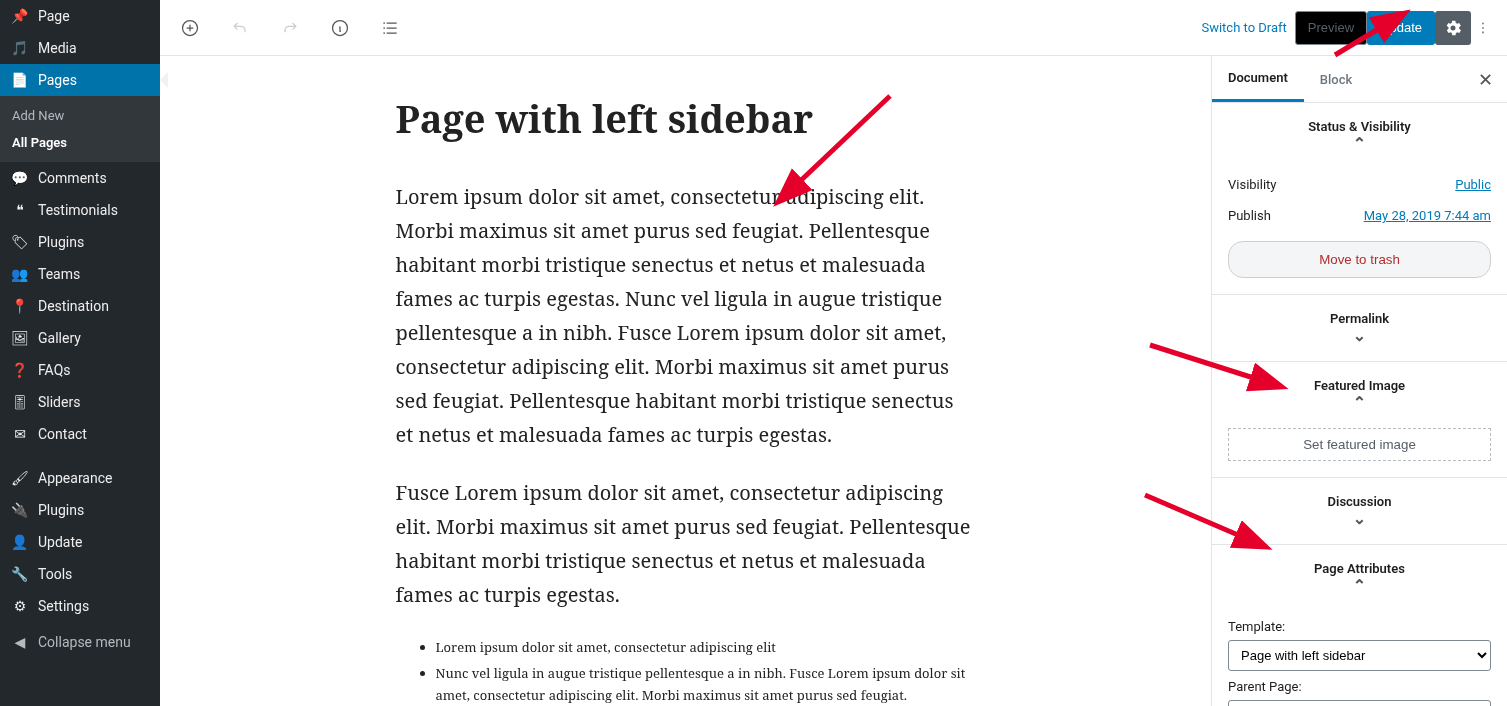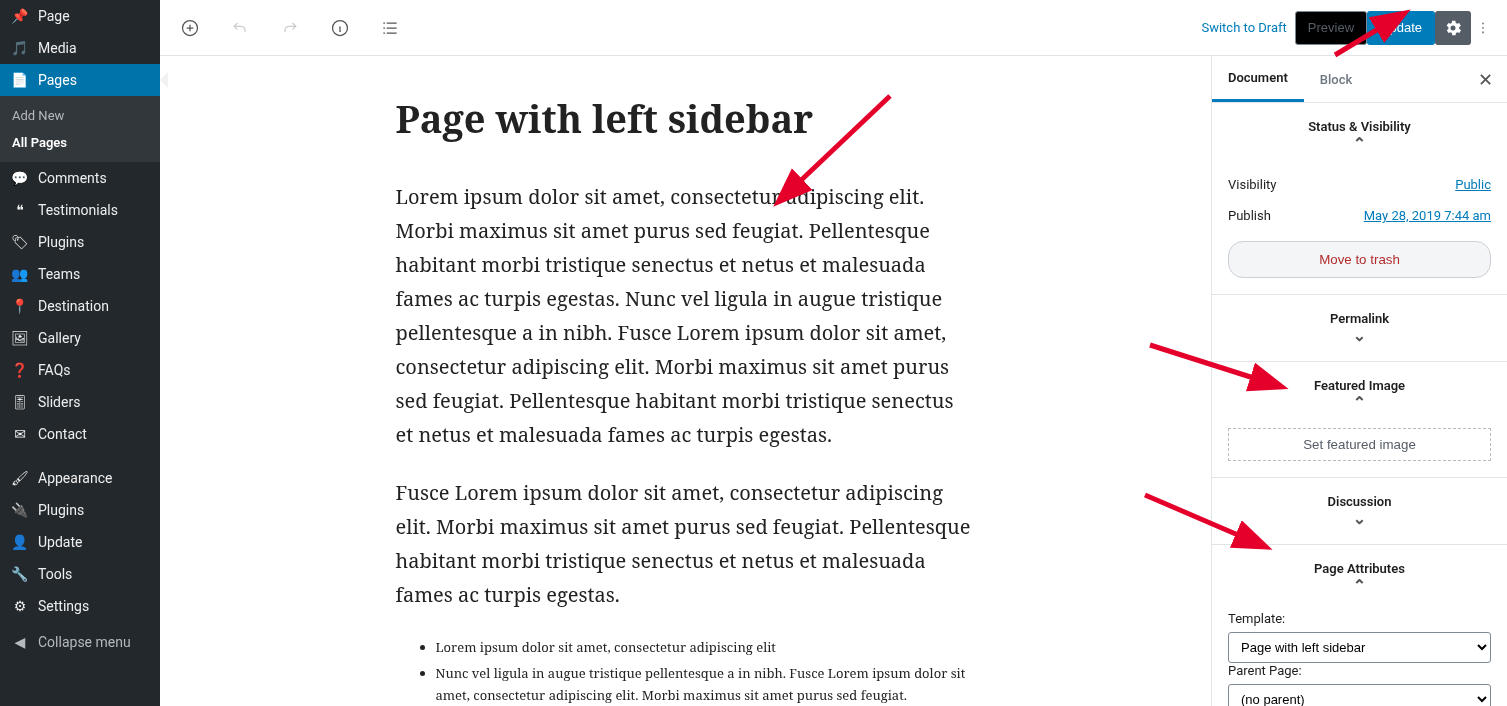--- a/index.html
+++ b/index.html
@@ -46,21 +46,21 @@
 .settings-tab { padding: 14px 16px; color: #6c7781; cursor: pointer; font-weight: 500; }
 .settings-tab.active { color: #1e1e1e; border-bottom: 3px solid #007cba; font-weight: 600; }
 .settings-close { margin-left: auto; padding: 0 14px; color: #555; cursor: pointer; font-size: 18px; }
 .panel { border-bottom: 1px solid #e2e4e7; }
 .panel-header { display: flex; align-items: center; justify-content: space-between; padding: 16px; font-weight: 600; cursor: pointer; flex-direction: column; }
 .panel-body { padding: 0 16px 16px 16px; }
 .panel-row { display: flex; justify-content: space-between; align-items: center; padding: 8px 0; font-size: 13px; }
 .link { color: #007cba; text-decoration: underline; cursor: pointer; }
 .trash-btn { width: 100%; padding: 10px; border: 1px solid #ccd0d4; background: #f3f5f6; color: #b32d2e; cursor: pointer; border-radius: 15px; margin-top: 10px; }
 .featured-btn { width: 100%; padding: 8px; border: 1px dashed #b5bcc2; background: #fff; color: #555d66; cursor: pointer; text-align: center; }
-.field-label { display: block; margin-bottom: 6px; }
+.field-label { display: block; margin-bottom: 6px; margin-top: 8px; }
 .select, .num-input { width: 100%; padding: 6px 8px; border: 1px solid #7e8993; border-radius: 3px; background: #fff; font-size: 13px; }
 .num-input { width: 70px; float: right; }
 .order-row { display: flex; justify-content: space-between; align-items: center; padding-top: 14px; }
 .chev { font-size: 16px; color: #555; }
 
 
 .arrow { position: absolute; pointer-events: none; }
 .arrow svg { overflow: visible; }
 </style>
 </head>

